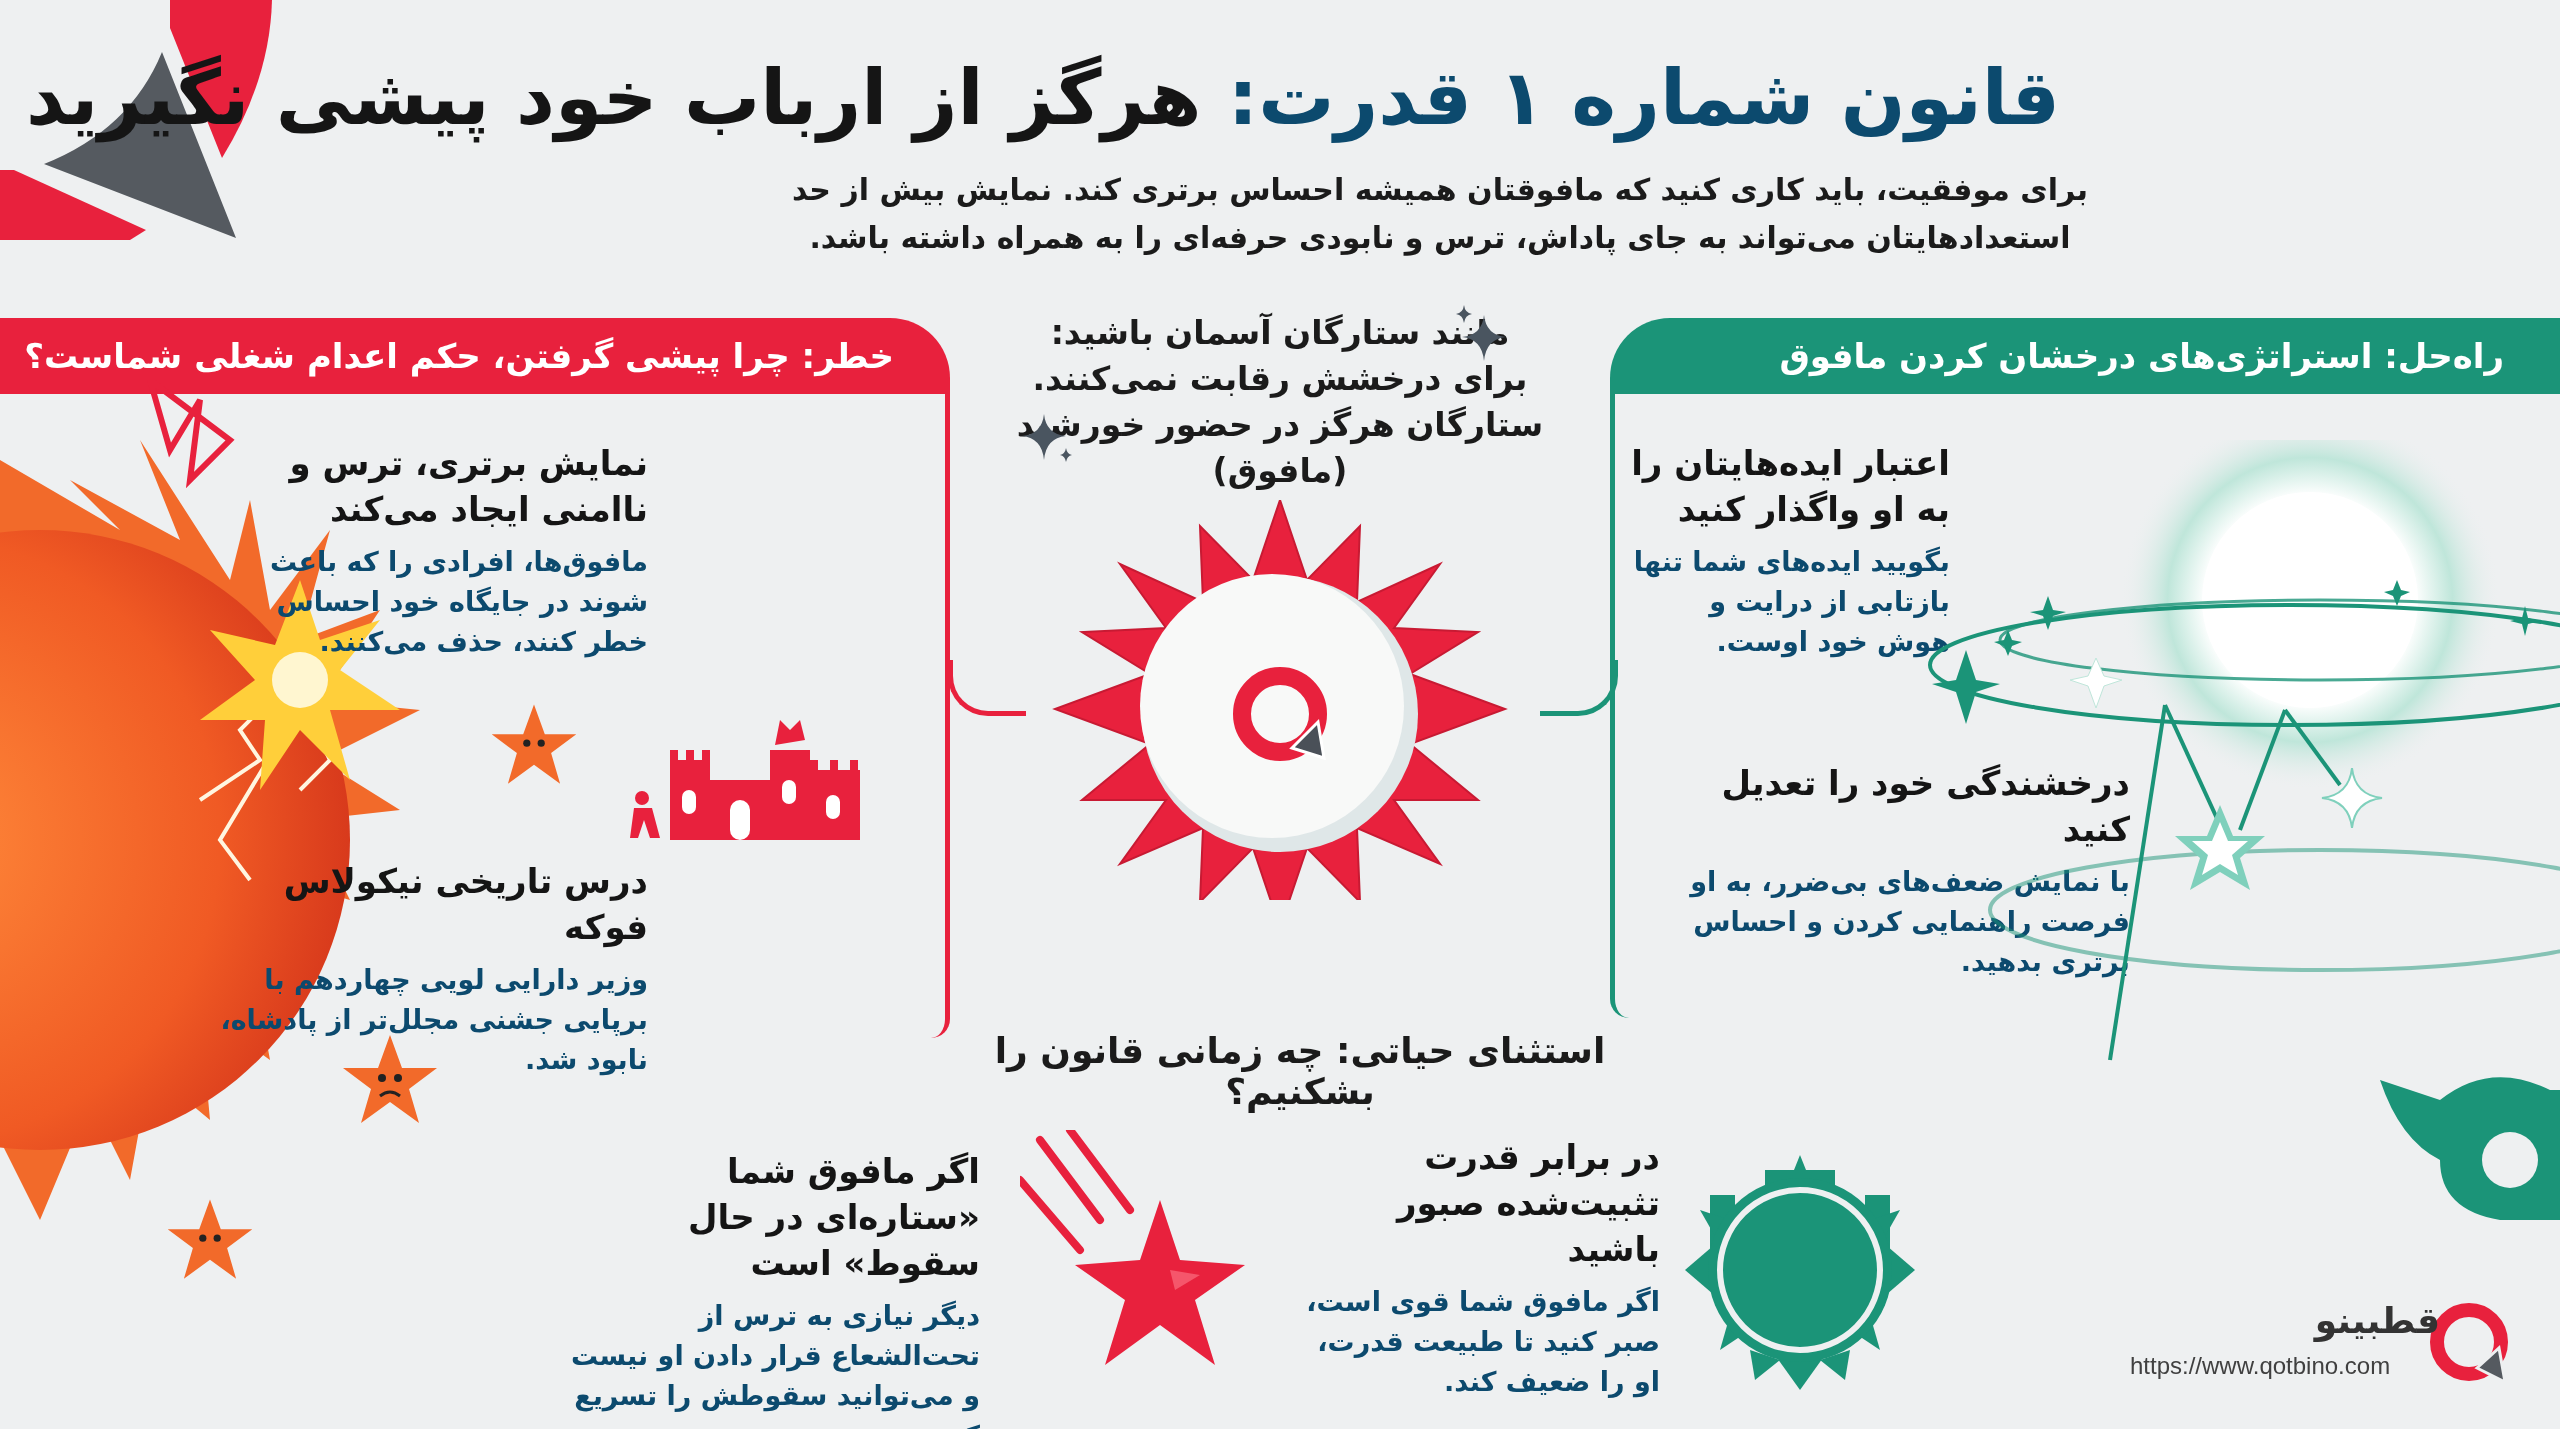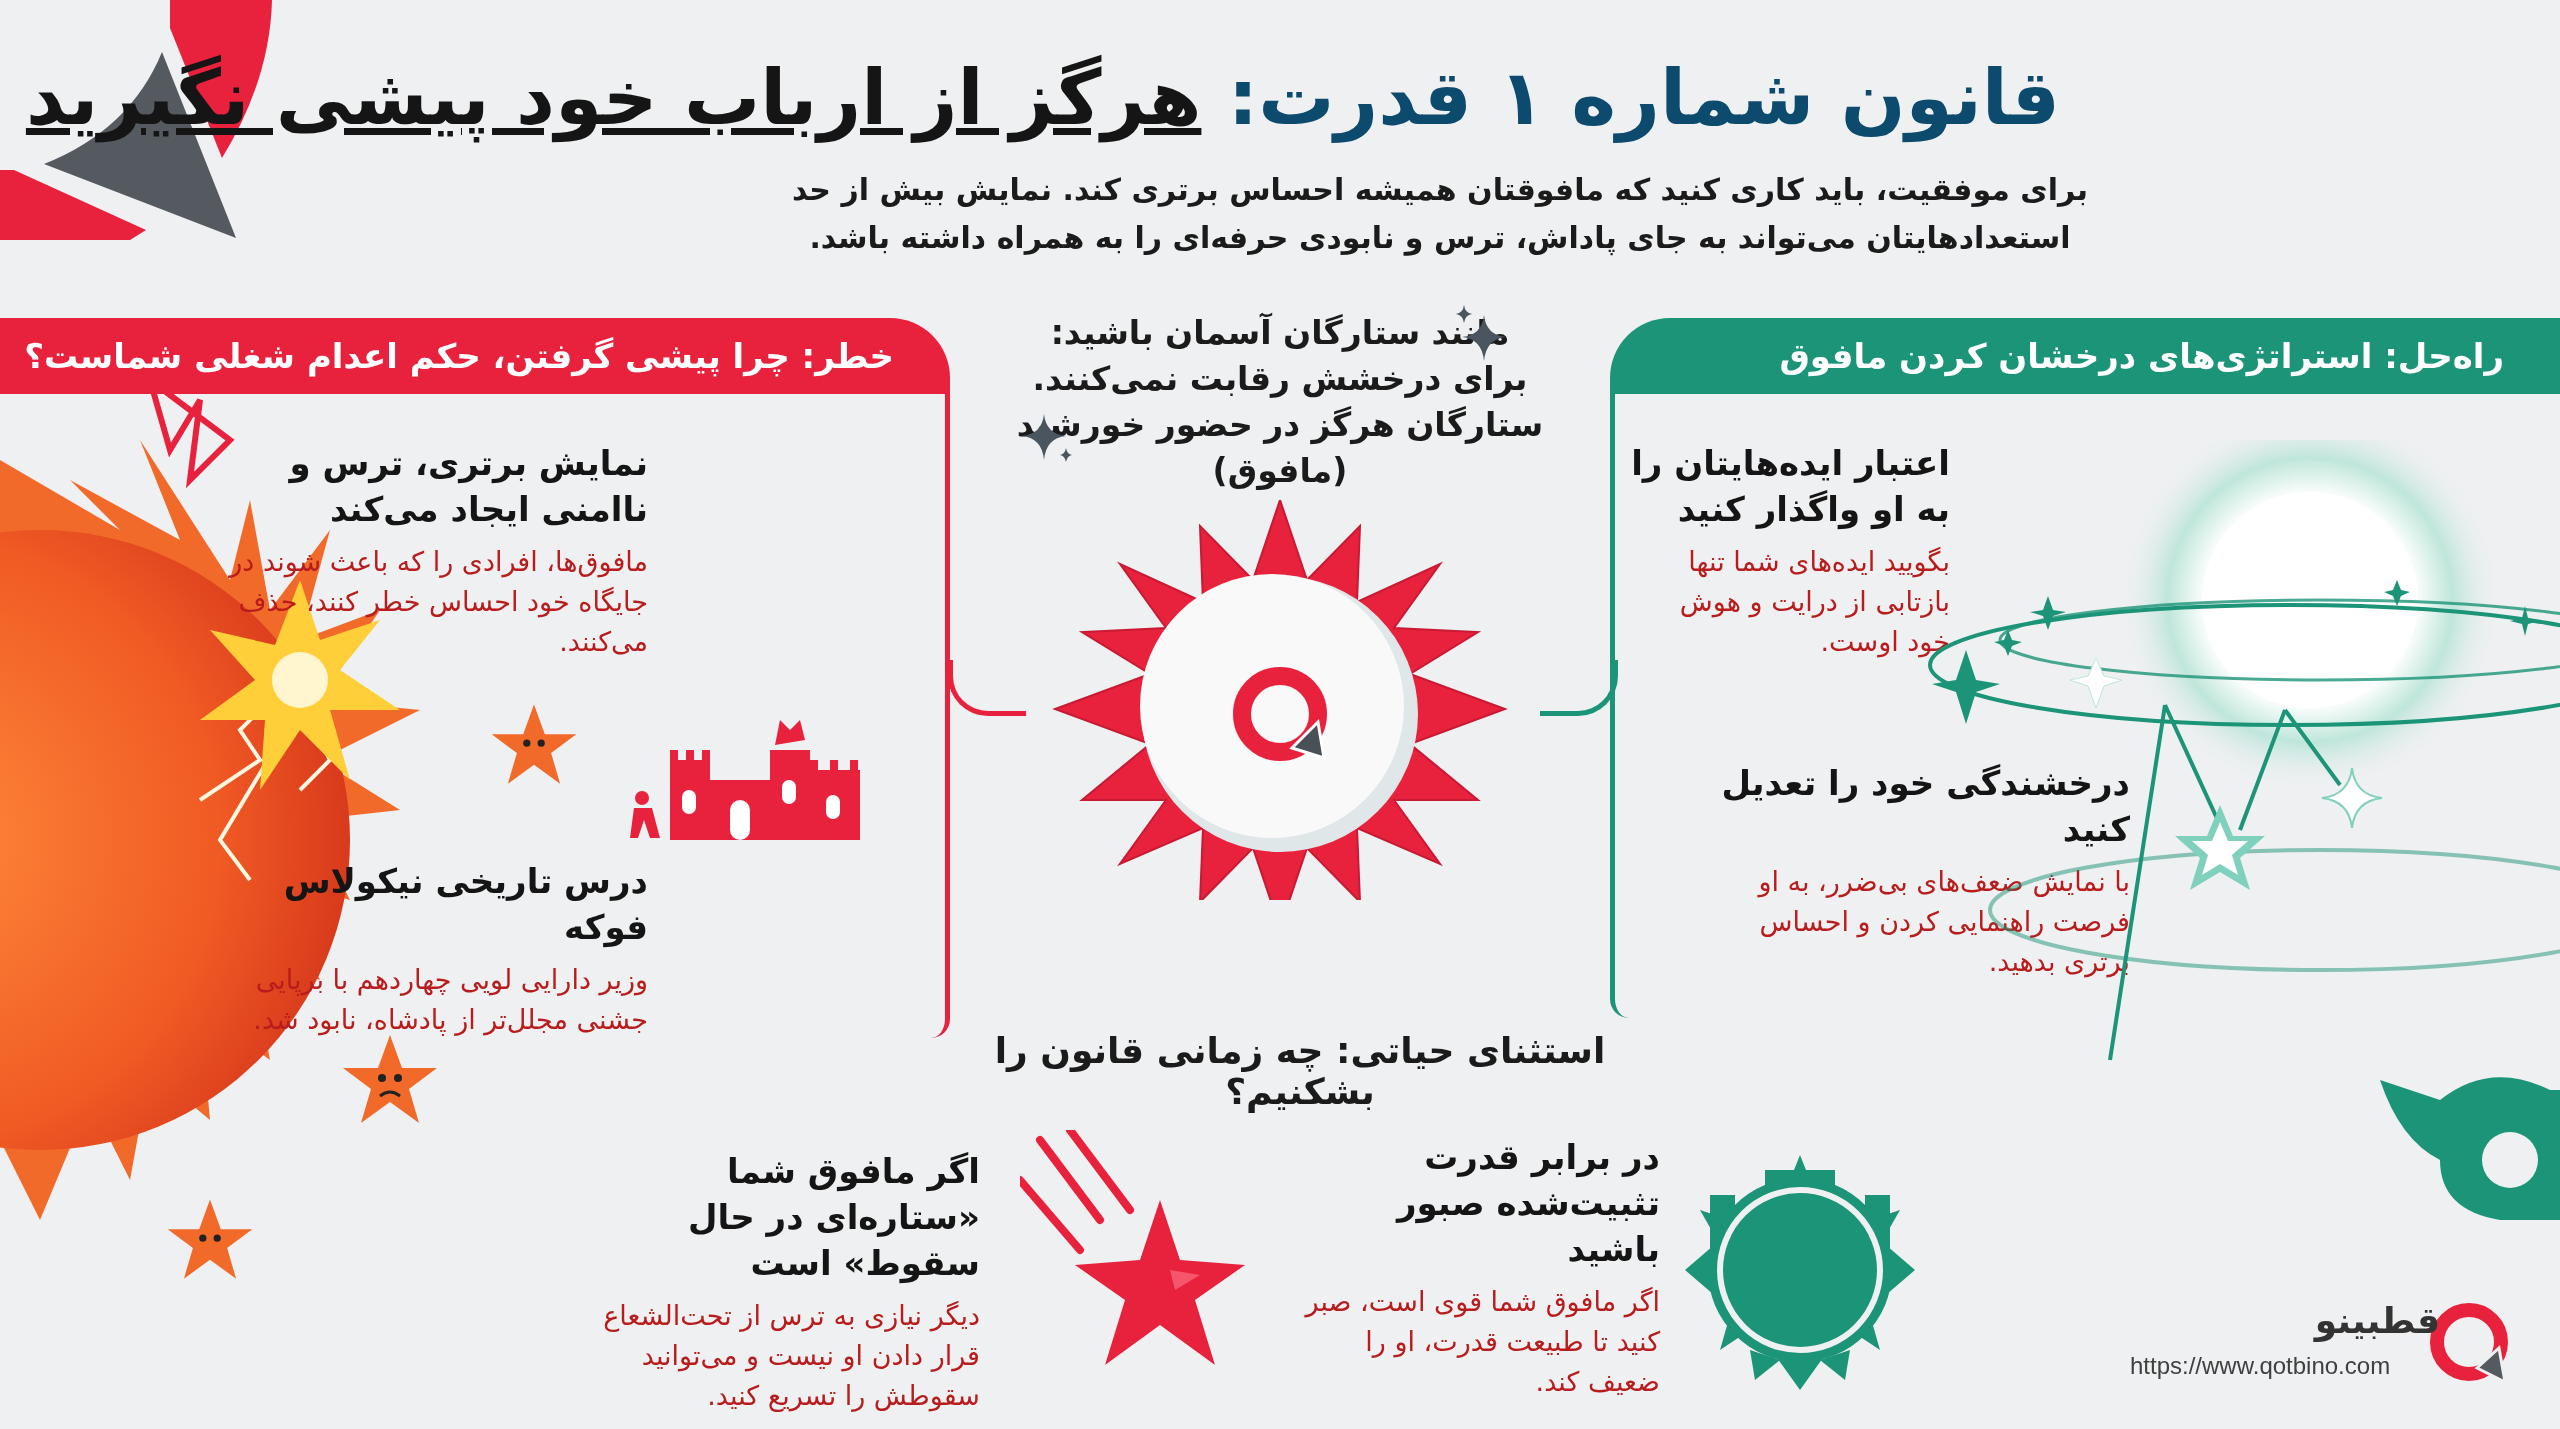--- a/index.html
+++ b/index.html
@@ -13,21 +13,21 @@
   .abs { position: absolute; }
   .rtl { direction: rtl; text-align: right; }
 
   
   #title {
     right: 500px; top: 48px; width: 1600px;
     font-size: 76px; font-weight: 900; line-height: 100px;
     text-align: center; white-space: nowrap;
   }
   #title .red { color: #0c4a6e; }
-  #title .black { color: #151515; text-decoration: underline; }
+  #title .black { color: #151515; }
   #subtitle {
     left: 780px; top: 166px; width: 1320px;
     font-size: 30px; font-weight: 700; line-height: 48px; text-align: center;
     color: #1b1b1b;
   }
 
   
   .banner {
     height: 76px; color: #fff; font-weight: 800; font-size: 34px;
     line-height: 76px; padding: 0 56px; white-space: nowrap;
@@ -45,21 +45,21 @@
     left: 1610px; top: 318px; width: 950px; background: #1b9478;
     border-radius: 60px 0 0 0;
   }
   #solution-banner::after {
     content: ""; position: absolute; left: 0; top: 60px; width: 14px; height: 640px;
     border-left: 5px solid #1b9478; border-radius: 0 0 0 40px;
   }
 
   
   .h { font-size: 34px; font-weight: 800; line-height: 46px; color: #151515; }
-  .p { font-size: 27px; font-weight: 400; line-height: 40px; color: #b91c1c; margin-top: 10px; }
+  .p { font-size: 27px; font-weight: 700; line-height: 40px; color: #0c4a6e; margin-top: 10px; }
 
   #block-fear { right: 1912px; top: 440px; width: 440px; }
   #block-fouquet { right: 1912px; top: 858px; width: 440px; }
   #block-credit { right: 610px; top: 440px; width: 320px; }
   #block-brightness { right: 430px; top: 760px; width: 440px; }
   #center-quote {
     left: 1000px; top: 310px; width: 560px;
     font-size: 33px; font-weight: 800; line-height: 46px; text-align: center;
   }
   #exception-title {

